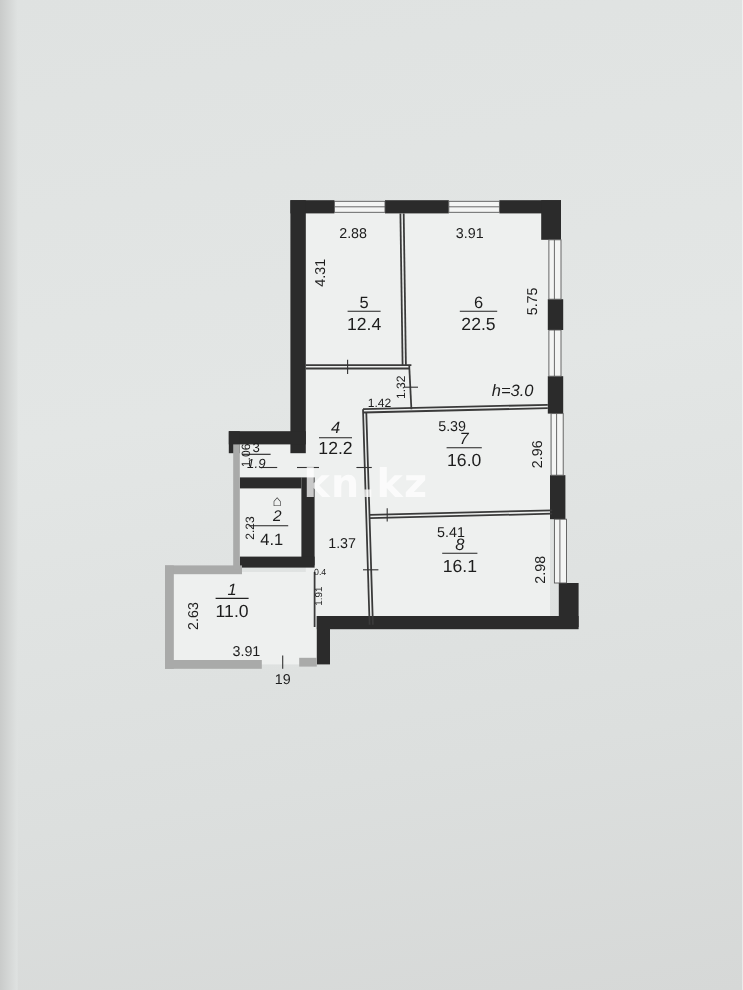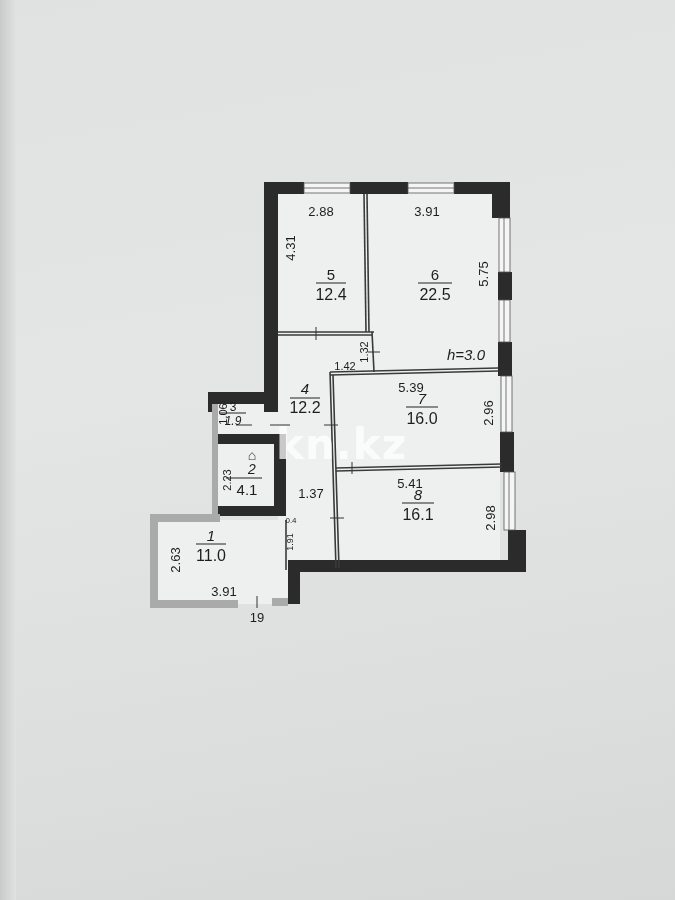--- a/index.html
+++ b/index.html
@@ -10,21 +10,21 @@
     position: relative;
   }
   .paper-edge {
     position: absolute; left: 0; top: 0; width: 16px; height: 900px;
     background: linear-gradient(90deg, #c9cbca, #dfe2e1);
   }
   svg { position: absolute; left: 0; top: 0; }
   .lbl { font-family: "Liberation Sans", sans-serif; fill: #1d1d1d; }
   .watermark {
     position: absolute; left: 276px; top: 420px;
-    font-family: "DejaVu Sans", sans-serif; font-size: 42px; font-weight: bold;
+    font-family: "DejaVu Sans", sans-serif; font-size: 36px; font-weight: bold;
     color: rgba(255,255,255,0.75); letter-spacing: 1px;
     pointer-events: none;
   }
 </style>
 </head>
 <body>
 
 <div class="paper-edge"></div>
 
 <svg width="675" height="900" viewBox="0 0 675 900">

